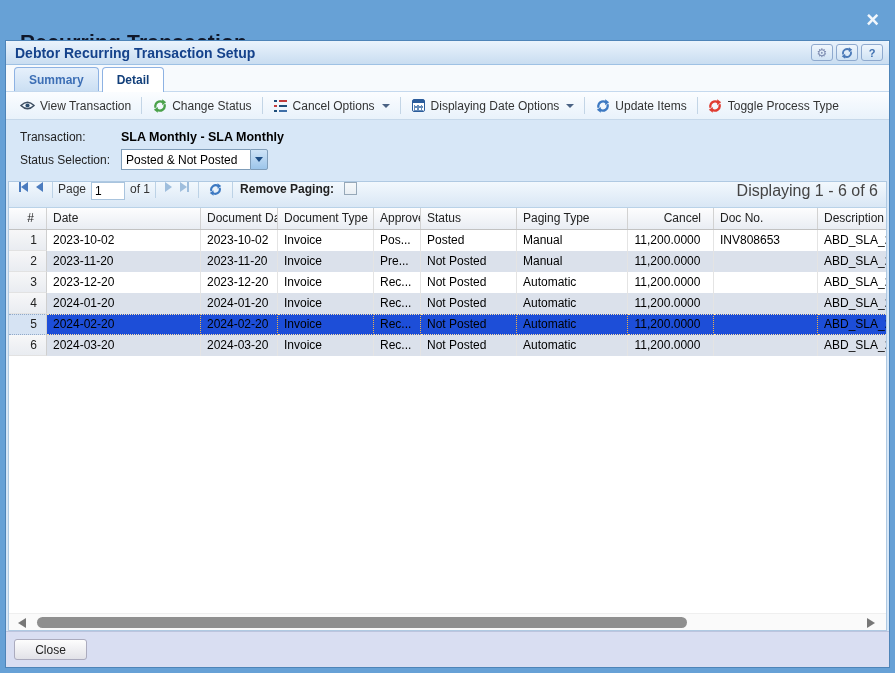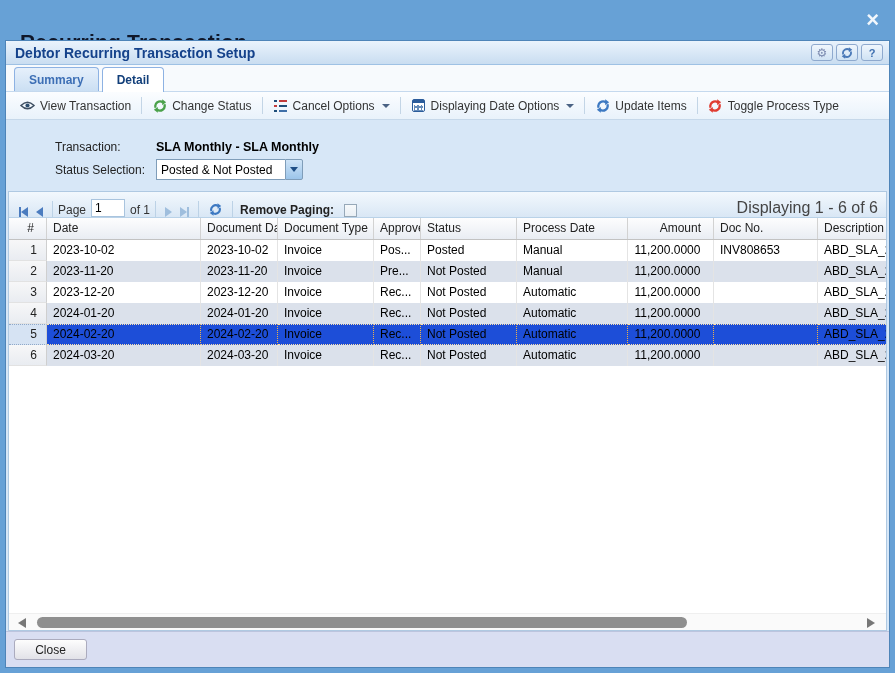--- a/index.html
+++ b/index.html
@@ -44,34 +44,34 @@
   .listicon i b { width:3px; height:2px; }
   .listicon i s { flex:1; height:2px; }
   
   .calicon { width:13px; height:13px; border:1px solid #2B5C9B; background:#fff; border-radius:2px; position:relative; }
   .calicon:before { content:""; position:absolute; left:0; right:0; top:0; height:3px; background:#2B5C9B; }
   .calicon:after { content:""; position:absolute; left:1px; right:1px; top:5px; height:6px;
     background:repeating-linear-gradient(90deg,#3E6FA8 0 1.5px,transparent 1.5px 3.5px),
                repeating-linear-gradient(0deg,#3E6FA8 0 1.5px,transparent 1.5px 3.5px); opacity:.8; }
   
   .content { flex:1; background:#D7E7F7; display:flex; flex-direction:column; overflow:hidden; }
-  .formarea { padding:20px 8px 6px 14px;margin-left:35px; }
+  .formarea { padding:10px 8px 6px 14px; }
   .frow { display:flex; align-items:center; margin-bottom:5px; }
   .flabel { width:101px; font-size:12px; color:#222; }
   .fvalue { font-size:12.5px; font-weight:bold; color:#000; }
   .combo { display:flex; width:147px; height:21px; }
   .combo .cinput { flex:1; background:#fff; border:1px solid #7F9DB9; border-right:none; font-size:12px; padding:0 4px;
     display:flex; align-items:center; color:#000; }
   .combo .cbtn { width:18px; background:linear-gradient(#CFE4F7,#9CC5EA); border:1px solid #7F9DB9; border-radius:0 2px 2px 0;
     display:flex; align-items:center; justify-content:center; cursor:pointer; }
   .combo .cbtn .dn { width:0; height:0; border-left:4px solid transparent; border-right:4px solid transparent; border-top:5px solid #1E4E85; }
   
   .gridpanel { flex:1; margin:0 2px; background:#fff; border:1px solid #AFC9E2; display:flex; flex-direction:column; overflow:hidden; }
   .pager { height:26px; background:linear-gradient(#F2F8FD,#D9E7F5); border-bottom:1px solid #B9D2E8;
-    display:flex; align-items:flex-end; font-size:12px; color:#333; padding:0 8px 0 6px; }
+    display:flex; align-items:flex-start; font-size:12px; color:#333; padding:0 8px 0 6px; }
   .pgbtn { display:flex; align-items:center; padding:0 4px; cursor:pointer; }
   .tri { width:0; height:0; }
   .tri.l { border-top:5px solid transparent; border-bottom:5px solid transparent; border-right:7px solid #4B7CBF; }
   .tri.r { border-top:5px solid transparent; border-bottom:5px solid transparent; border-left:7px solid #4B7CBF; }
   .tri.dis.r { border-left-color:#9FBEDD; }
   .bar { width:2px; height:10px; background:#4B7CBF; }
   .bar.dis { background:#9FBEDD; }
   .pg-sep { width:1px; height:16px; background:#BCD2E6; margin:0 5px; }
   .pageinput { width:34px; height:18px; border:1px solid #A9C4DE; font-size:12px; padding:0 3px; margin:0 5px;
     font-family:"Liberation Sans",sans-serif; }
@@ -275,22 +275,22 @@
         <span class="displaying">Displaying 1 - 6 of 6</span>
       </div>
 
       <div class="gheadrow">
           <div class="g-th right" style="width: 38px;">#</div>
           <div class="g-th" style="width: 154px;">Date</div>
           <div class="g-th" style="width: 77px;">Document Date</div>
           <div class="g-th" style="width: 96px;">Document Type</div>
           <div class="g-th" style="width: 47px;">Approved</div>
           <div class="g-th" style="width: 96px;">Status</div>
-          <div class="g-th" style="width: 111px;">Process Date</div>
-          <div class="g-th right" style="width: 86px;">Amount</div>
+          <div class="g-th" style="width: 111px;">Paging Type</div>
+          <div class="g-th right" style="width: 86px;">Cancel</div>
           <div class="g-th" style="width: 104px;">Doc No.</div>
           <div class="g-th" style="width: 140px;">Description</div>
         </div>
       <div class="grows">
           <div class="g-tr">
             <div class="g-td right rownum" style="width: 38px;">1</div>
             <div class="g-td" style="width: 154px;">2023-10-02</div>
             <div class="g-td" style="width: 77px;">2023-10-02</div>
             <div class="g-td" style="width: 96px;">Invoice</div>
             <div class="g-td" style="width: 47px;">Pos...</div>

